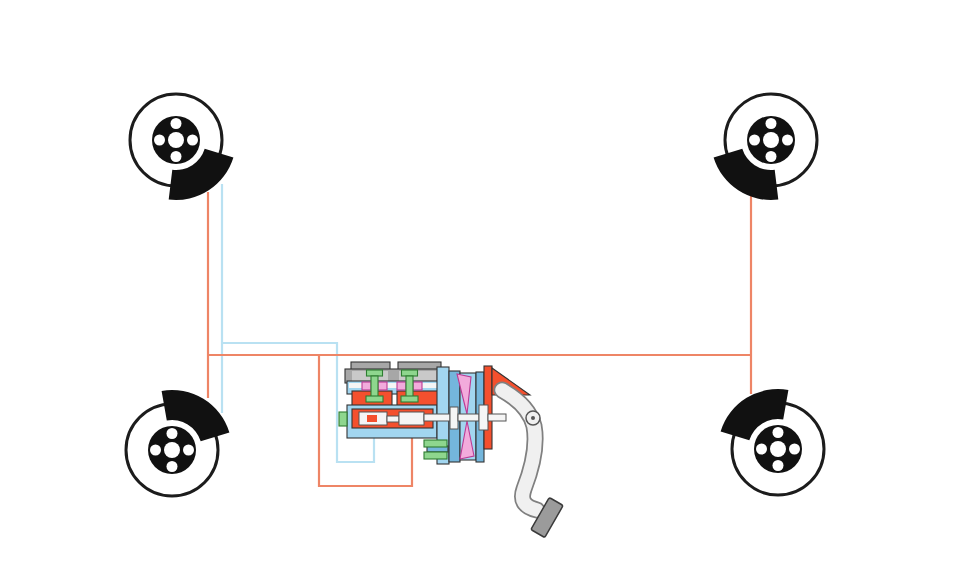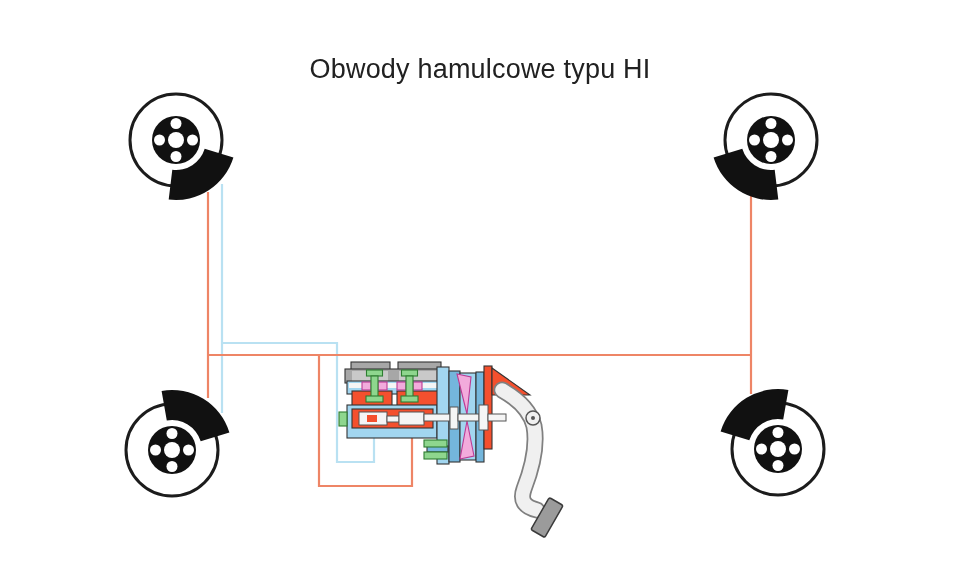--- a/index.html
+++ b/index.html
@@ -27,21 +27,20 @@
   .c-white{fill:var(--white-part);stroke:#555;stroke-width:1;}
   .c-band{fill:var(--white-part);stroke:none;}
   .arm-outline{fill:none;stroke:var(--pedal-stroke);stroke-width:17;stroke-linecap:round;}
   .arm-fill{fill:none;stroke:var(--pedal-fill);stroke-width:13.5;stroke-linecap:round;}
   .pad{fill:var(--pad);stroke:#3a3a3a;stroke-width:1.5;}
 </style>
 </head>
 <body>
 
 <div class="stage">
-  <div class="title">Obwody hamulcowe typu HI</div>
 
   <svg class="diagram" width="960" height="575" viewBox="0 0 960 575">
 
     <g id="lines-layer">
         <g>
           <polyline points="222,184 222,413" class="pipe" stroke="#b9e1f2"></polyline>
           <polyline points="222,343 337,343 337,462 374,462 374,437" class="pipe" stroke="#b9e1f2"></polyline>
         </g>
         <g>
           <polyline points="208,192 208,398" class="pipe" stroke="#ee8566"></polyline>

